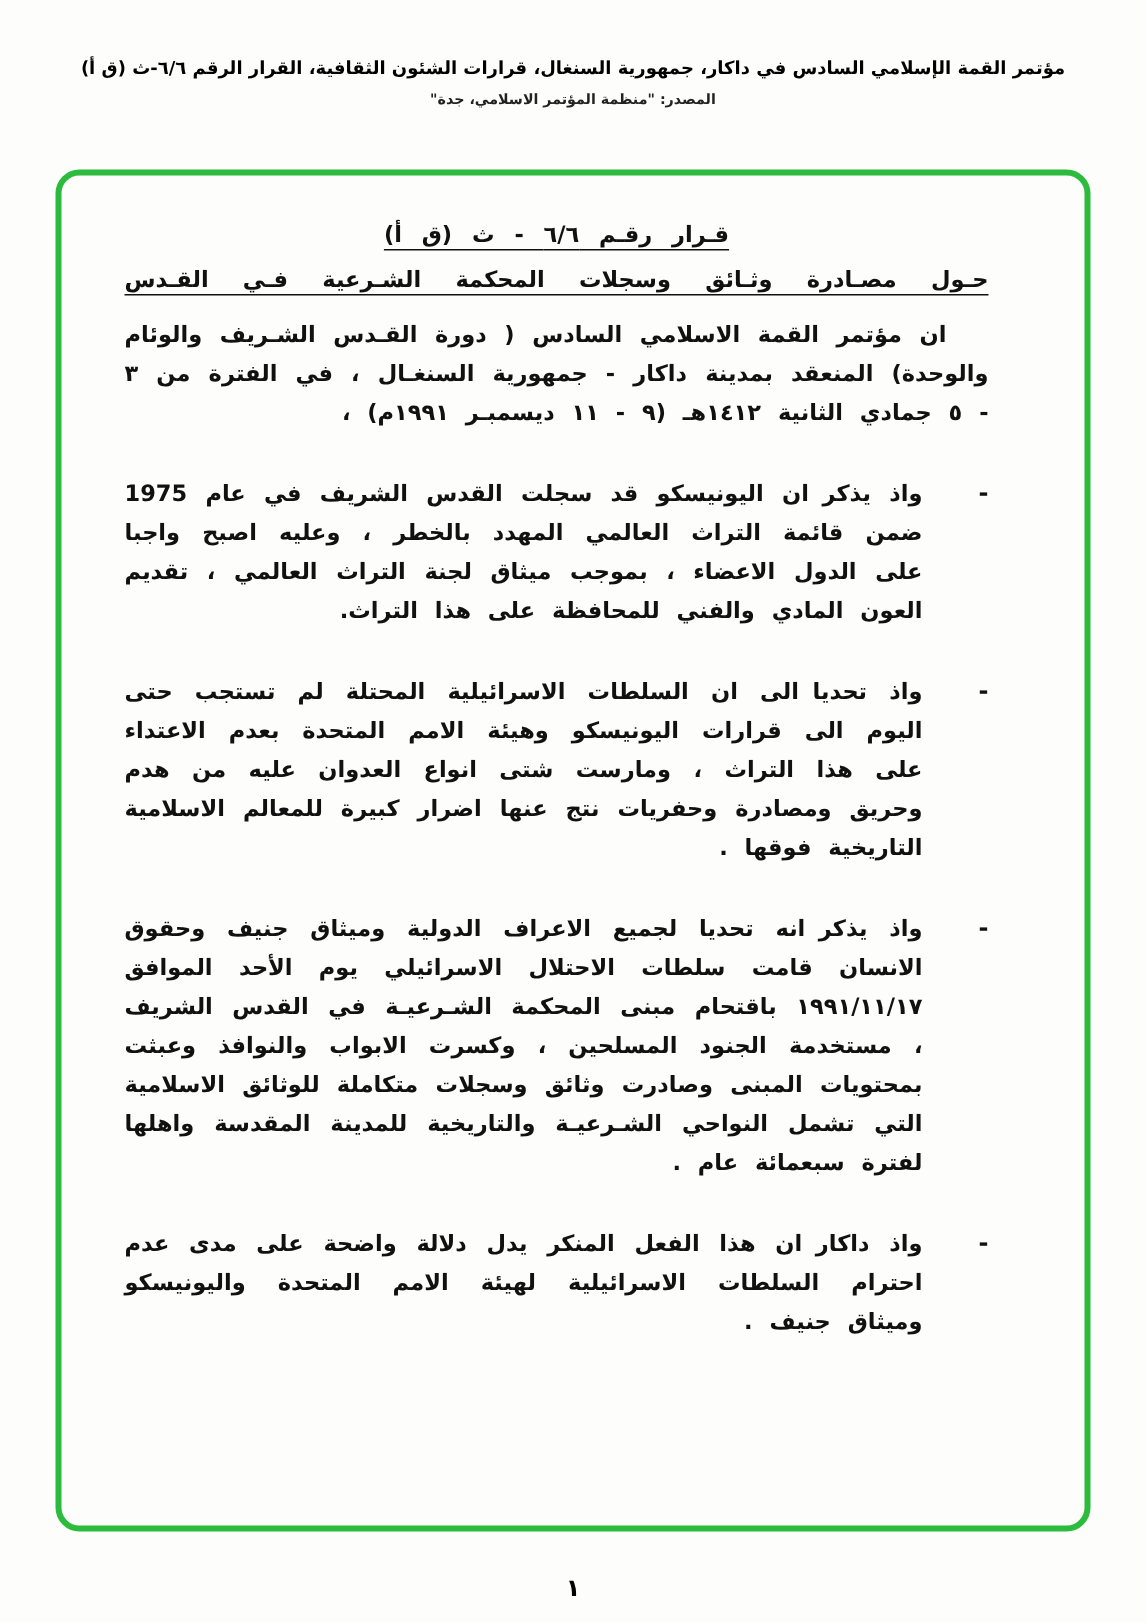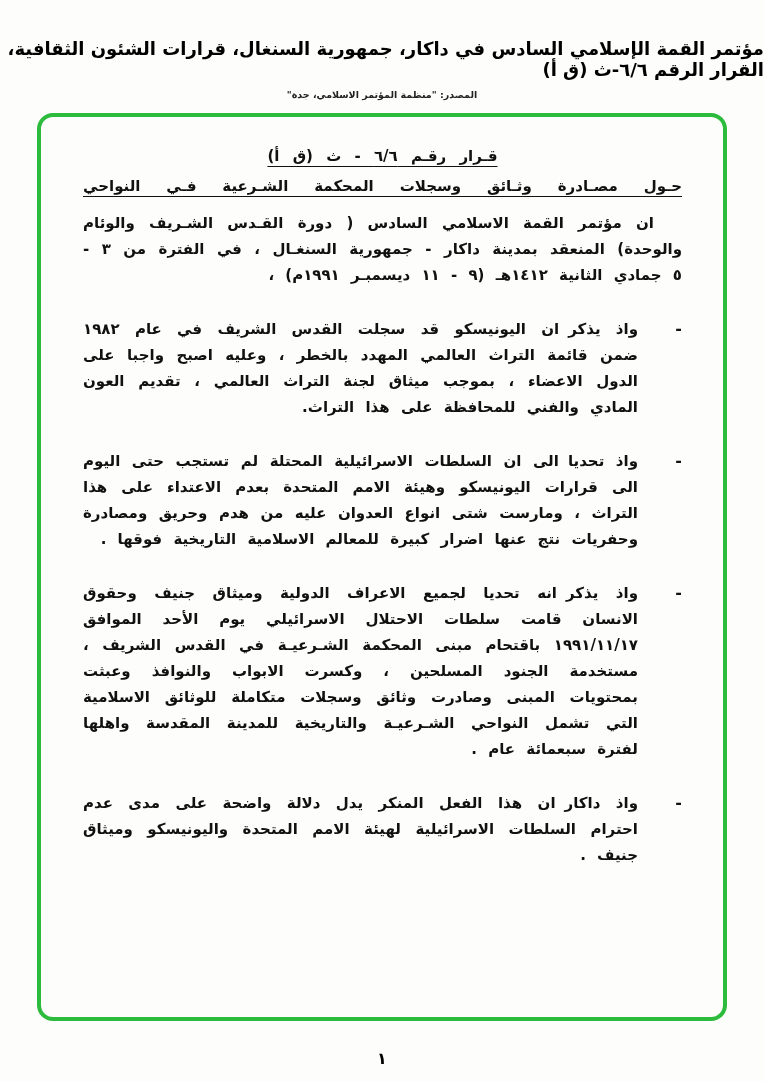--- a/index.html
+++ b/index.html
@@ -12,41 +12,40 @@
     position: relative;
     overflow: hidden;
     color: #111;
   }
   .doc-header {
     direction: rtl;
     text-align: center;
     padding-top: 38px;
   }
   .header-citation {
-    font-size: 18px;
+    font-size: 12px;
     font-weight: bold;
     color: #000;
     letter-spacing: 0.2px;
-    text-align: right;
   }
   .header-source {
     font-size: 9.5px;
     font-weight: bold;
     color: #222;
     margin-top: 9px;
   }
   .green-frame {
     position: absolute;
     top: 113px;
     left: 37px;
     width: 690px;
     height: 908px;
     border: 4px solid #2cbb3c;
     border-radius: 16px;
-    padding: 30px 41px 10px 42px;
+    padding: 30px 64px 10px 42px;
     direction: rtl;
     overflow: hidden;
     background: #fdfdfb;
   }
   .res-title {
     text-align: center;
     font-size: 15px;
     font-weight: bold;
     text-decoration: underline;
     text-underline-offset: 5px;
@@ -109,27 +108,27 @@
 </head>
 <body>
 
 <header class="doc-header">
   <div class="header-citation">مؤتمر القمة الإسلامي السادس في داكار، جمهورية السنغال، قرارات الشئون الثقافية، القرار الرقم ٦/٦-ث (ق أ)</div>
   <div class="header-source">المصدر: "منظمة المؤتمر الاسلامي، جدة"</div>
 </header>
 
 <section class="green-frame">
   <div class="res-title">قـرار رقـم ٦/٦ - ث (ق أ)</div>
-  <div class="res-subtitle">حـول مصـادرة وثـائق وسجلات المحكمة الشـرعية فـي النواحي</div>
+  <div class="res-subtitle">حـول مصـادرة وثـائق وسجلات المحكمة الشـرعية فـي القـدس</div>
 
   <p class="intro-par">ان مؤتمر القمة الاسلامي السادس ( دورة القـدس الشـريف والوئام والوحدة) المنعقد بمدينة داكار - جمهورية السنغـال ، في الفترة من ٣ - ٥ جمادي الثانية ١٤١٢هـ (٩ - ١١ ديسمبـر ١٩٩١م) ،</p>
 
   <div class="bullet">
     <span class="bullet-dash">-</span>
-    <p class="bullet-text"><span class="bullet-lead">واذ يذكر</span><span>ان اليونيسكو قد سجلت القدس الشريف في عام ١٩٨٢ ضمن قائمة التراث العالمي المهدد بالخطر ، وعليه اصبح واجبا على الدول الاعضاء ، بموجب ميثاق لجنة التراث العالمي ، تقديم العون المادي والفني للمحافظة على هذا التراث.</span></p>
+    <p class="bullet-text"><span class="bullet-lead">واذ يذكر</span><span>ان اليونيسكو قد سجلت القدس الشريف في عام 1975 ضمن قائمة التراث العالمي المهدد بالخطر ، وعليه اصبح واجبا على الدول الاعضاء ، بموجب ميثاق لجنة التراث العالمي ، تقديم العون المادي والفني للمحافظة على هذا التراث.</span></p>
   </div>
 
   <div class="bullet">
     <span class="bullet-dash">-</span>
     <p class="bullet-text"><span class="bullet-lead">واذ تحديا</span><span>الى ان السلطات الاسرائيلية المحتلة لم تستجب حتى اليوم الى قرارات اليونيسكو وهيئة الامم المتحدة بعدم الاعتداء على هذا التراث ، ومارست شتى انواع العدوان عليه من هدم وحريق ومصادرة وحفريات نتج عنها اضرار كبيرة للمعالم الاسلامية التاريخية فوقها .</span></p>
   </div>
 
   <div class="bullet">
     <span class="bullet-dash">-</span>
     <p class="bullet-text"><span class="bullet-lead">واذ يذكر</span><span>انه تحديا لجميع الاعراف الدولية وميثاق جنيف وحقوق الانسان قامت سلطات الاحتلال الاسرائيلي يوم الأحد الموافق ١٩٩١/١١/١٧ باقتحام مبنى المحكمة الشـرعيـة في القدس الشريف ، مستخدمة الجنود المسلحين ، وكسرت الابواب والنوافذ وعبثت بمحتويات المبنى وصادرت وثائق وسجلات متكاملة للوثائق الاسلامية التي تشمل النواحي الشـرعيـة والتاريخية للمدينة المقدسة واهلها لفترة سبعمائة عام .</span></p>

